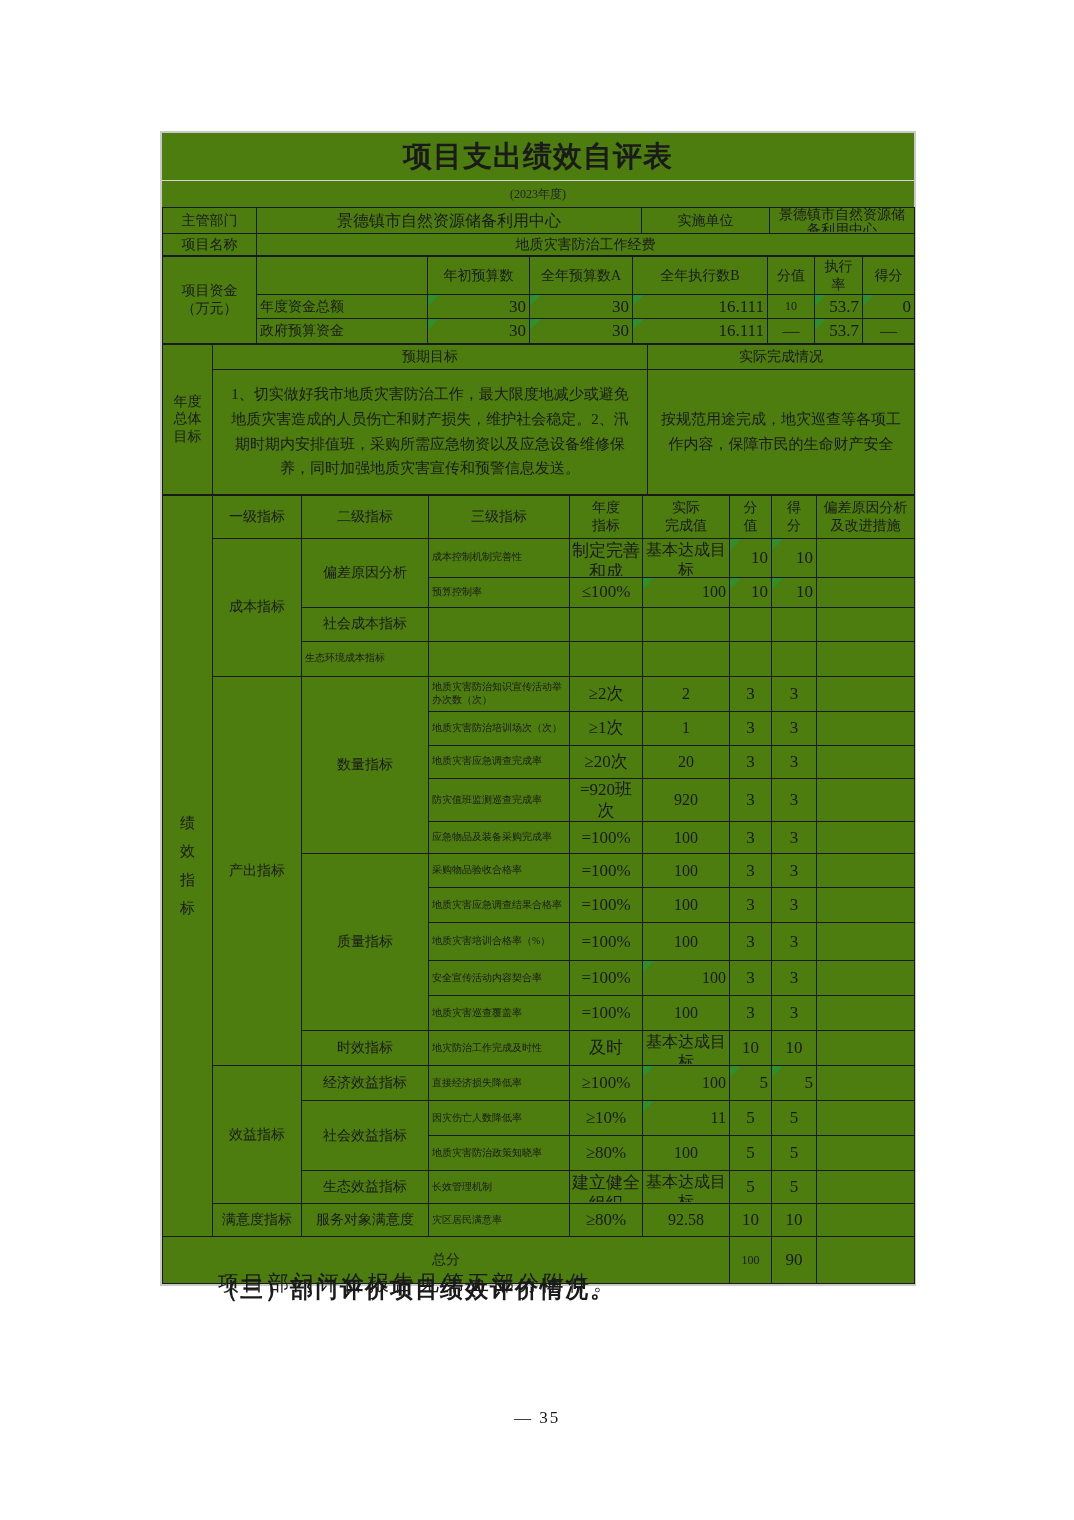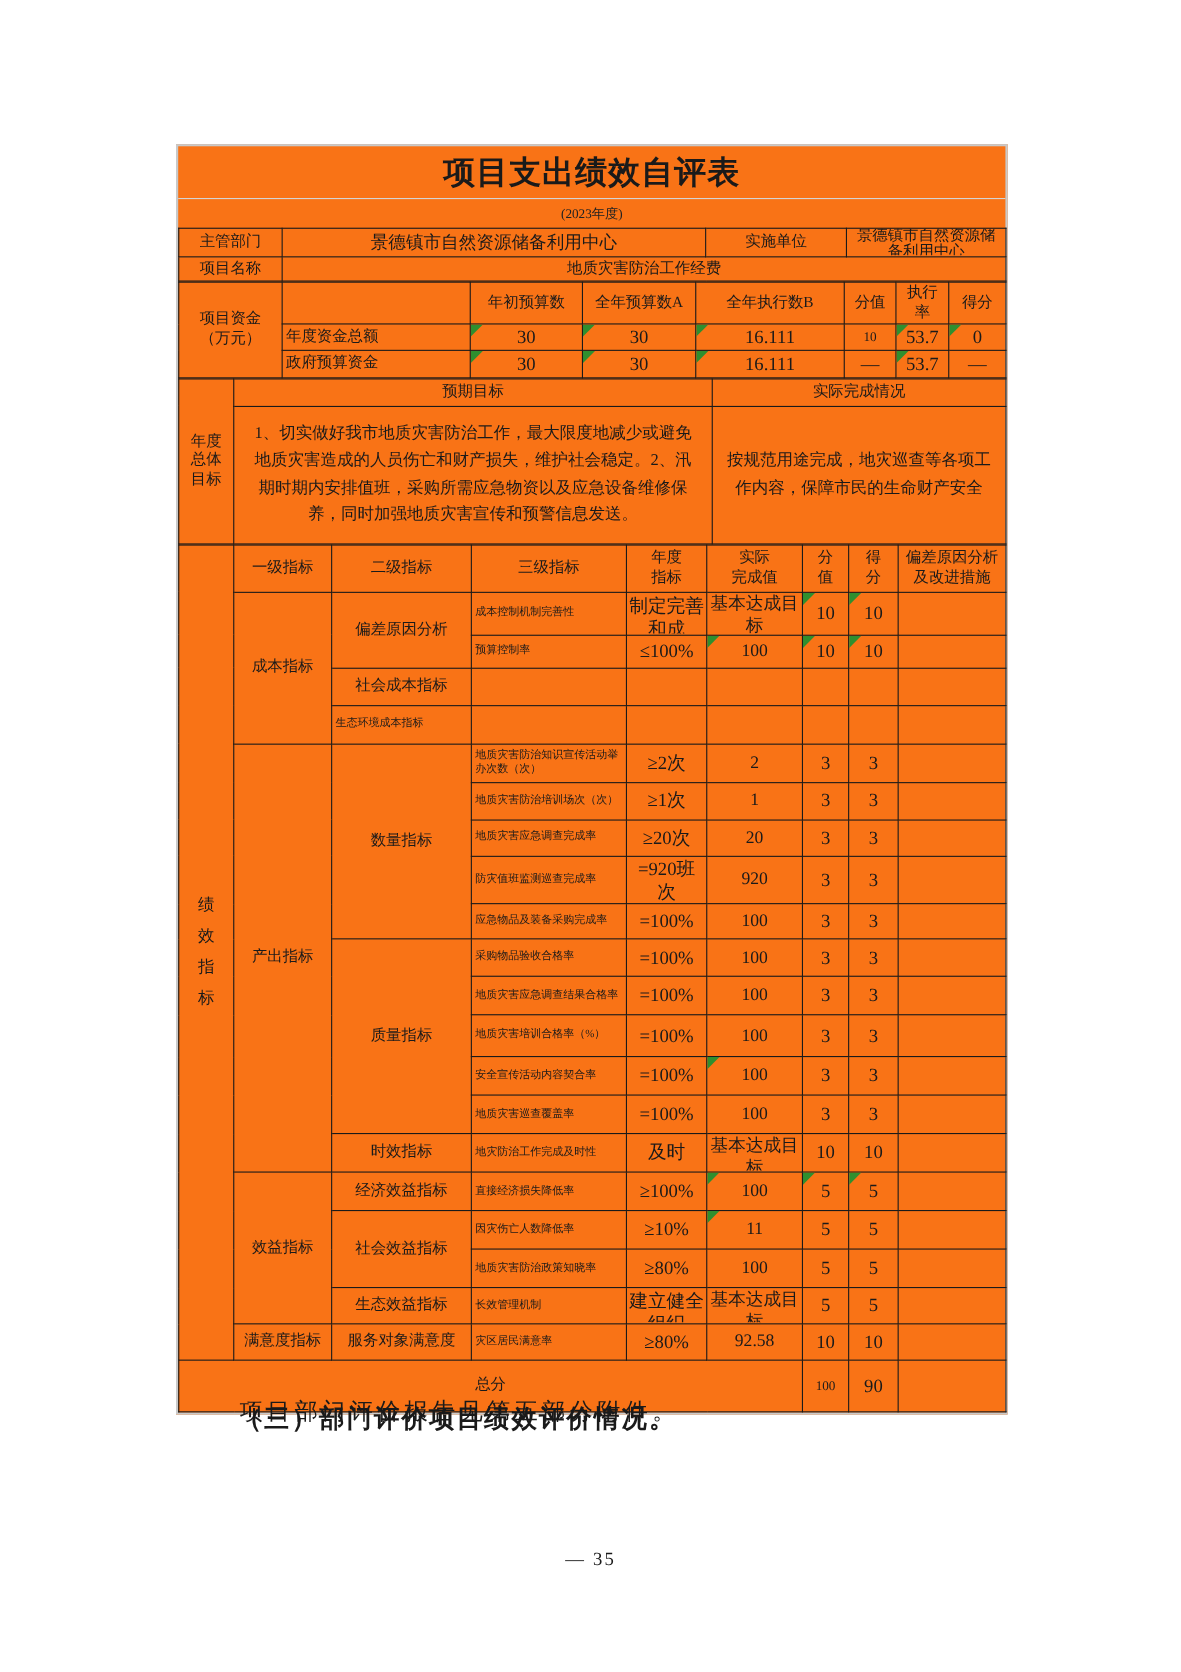--- a/index.html
+++ b/index.html
@@ -3,37 +3,37 @@
 <meta charset="utf-8">
 <style>
   html,body{margin:0;padding:0;background:#ffffff;}
   .page{
     position:relative;width:1074px;height:1520px;background:#fff;
     font-family:"Liberation Serif","DejaVu Serif",serif;color:#1a1a1a;
     overflow:hidden;
   }
   .sheet{
     position:absolute;left:160px;top:131px;width:756px;
-    border:2px solid #c9c9c9;background:#f97316;box-sizing:border-box;
+    border:2px solid #c9c9c9;background:#4d7c0f;box-sizing:border-box;
   }
   .titleRow{height:47px;display:flex;align-items:center;justify-content:center;
     border-bottom:1px solid #d4d4d4;}
   .titleRow .t{font-size:29px;font-weight:bold;letter-spacing:1px;}
   .subRow{height:26px;display:flex;align-items:center;justify-content:center;
     font-size:12px;color:#222;}
   table{border-collapse:collapse;table-layout:fixed;width:752px;margin:0;}
   td{border:1px solid #1a1a1a;padding:1px 3px;text-align:center;vertical-align:middle;
      font-size:14px;line-height:1.25;overflow:hidden;box-sizing:border-box;
      word-break:break-all;}
   .pre{white-space:pre-line;}
   .num{font-size:17px;}
   .small{font-size:12px;}
   .big{font-size:16px;}
   .left{text-align:left;}
-  .rel{position:relative;}
+  .rel{position:relative;text-align:right;}
   .tri{position:absolute;top:0;left:0;width:0;height:0;
        border-top:11px solid var(--tri,#2f8f2f);border-right:11px solid transparent;}
   .implCell{vertical-align:top;}
   .implClip{height:25px;overflow:hidden;line-height:15px;font-size:14px;margin-top:-2px;}
   .goalTxt{font-size:15px;line-height:1.65;padding:4px 12px;text-align:center;}
   .l3{font-size:10px;text-align:left;margin-top:14px;}
   .tgt{font-size:17px;line-height:1.25;padding:0 2px;}
   .act{font-size:16px;}
   .clip2{height:36px;overflow:hidden;display:block;}
   .footer-h{position:absolute;left:215px;top:1274px;font-size:23px;font-weight:bold;letter-spacing:2px;text-align:center;}

